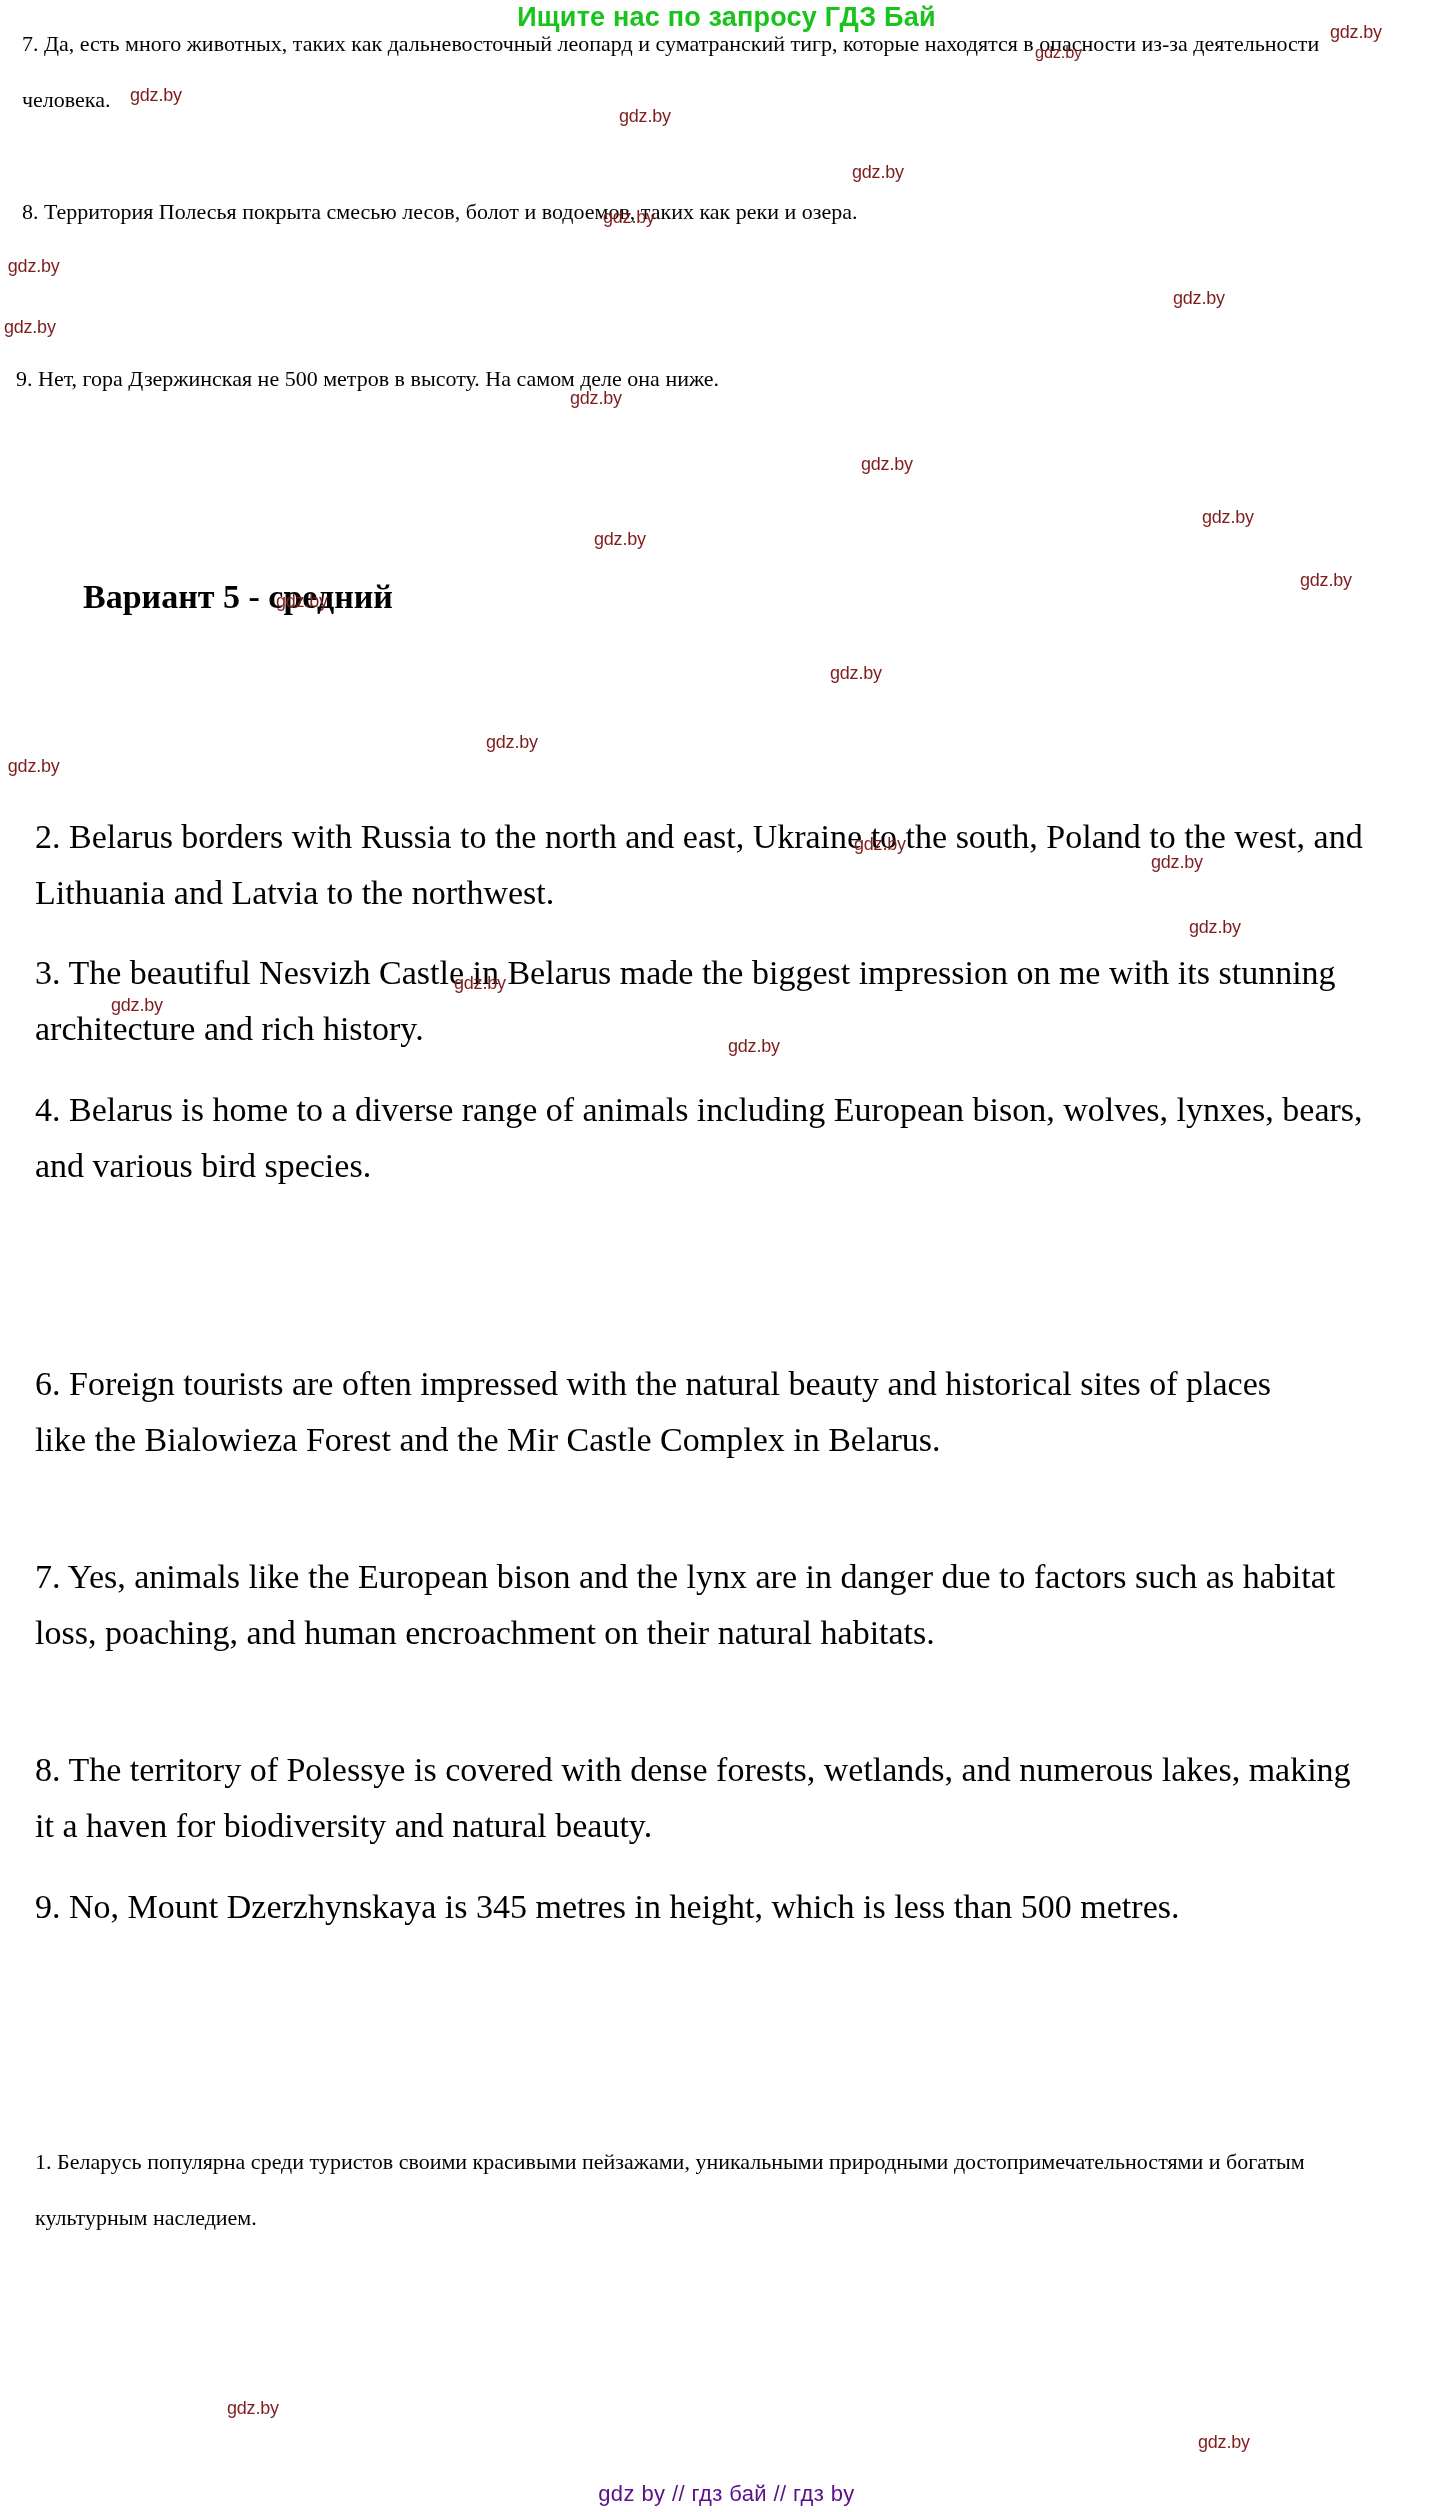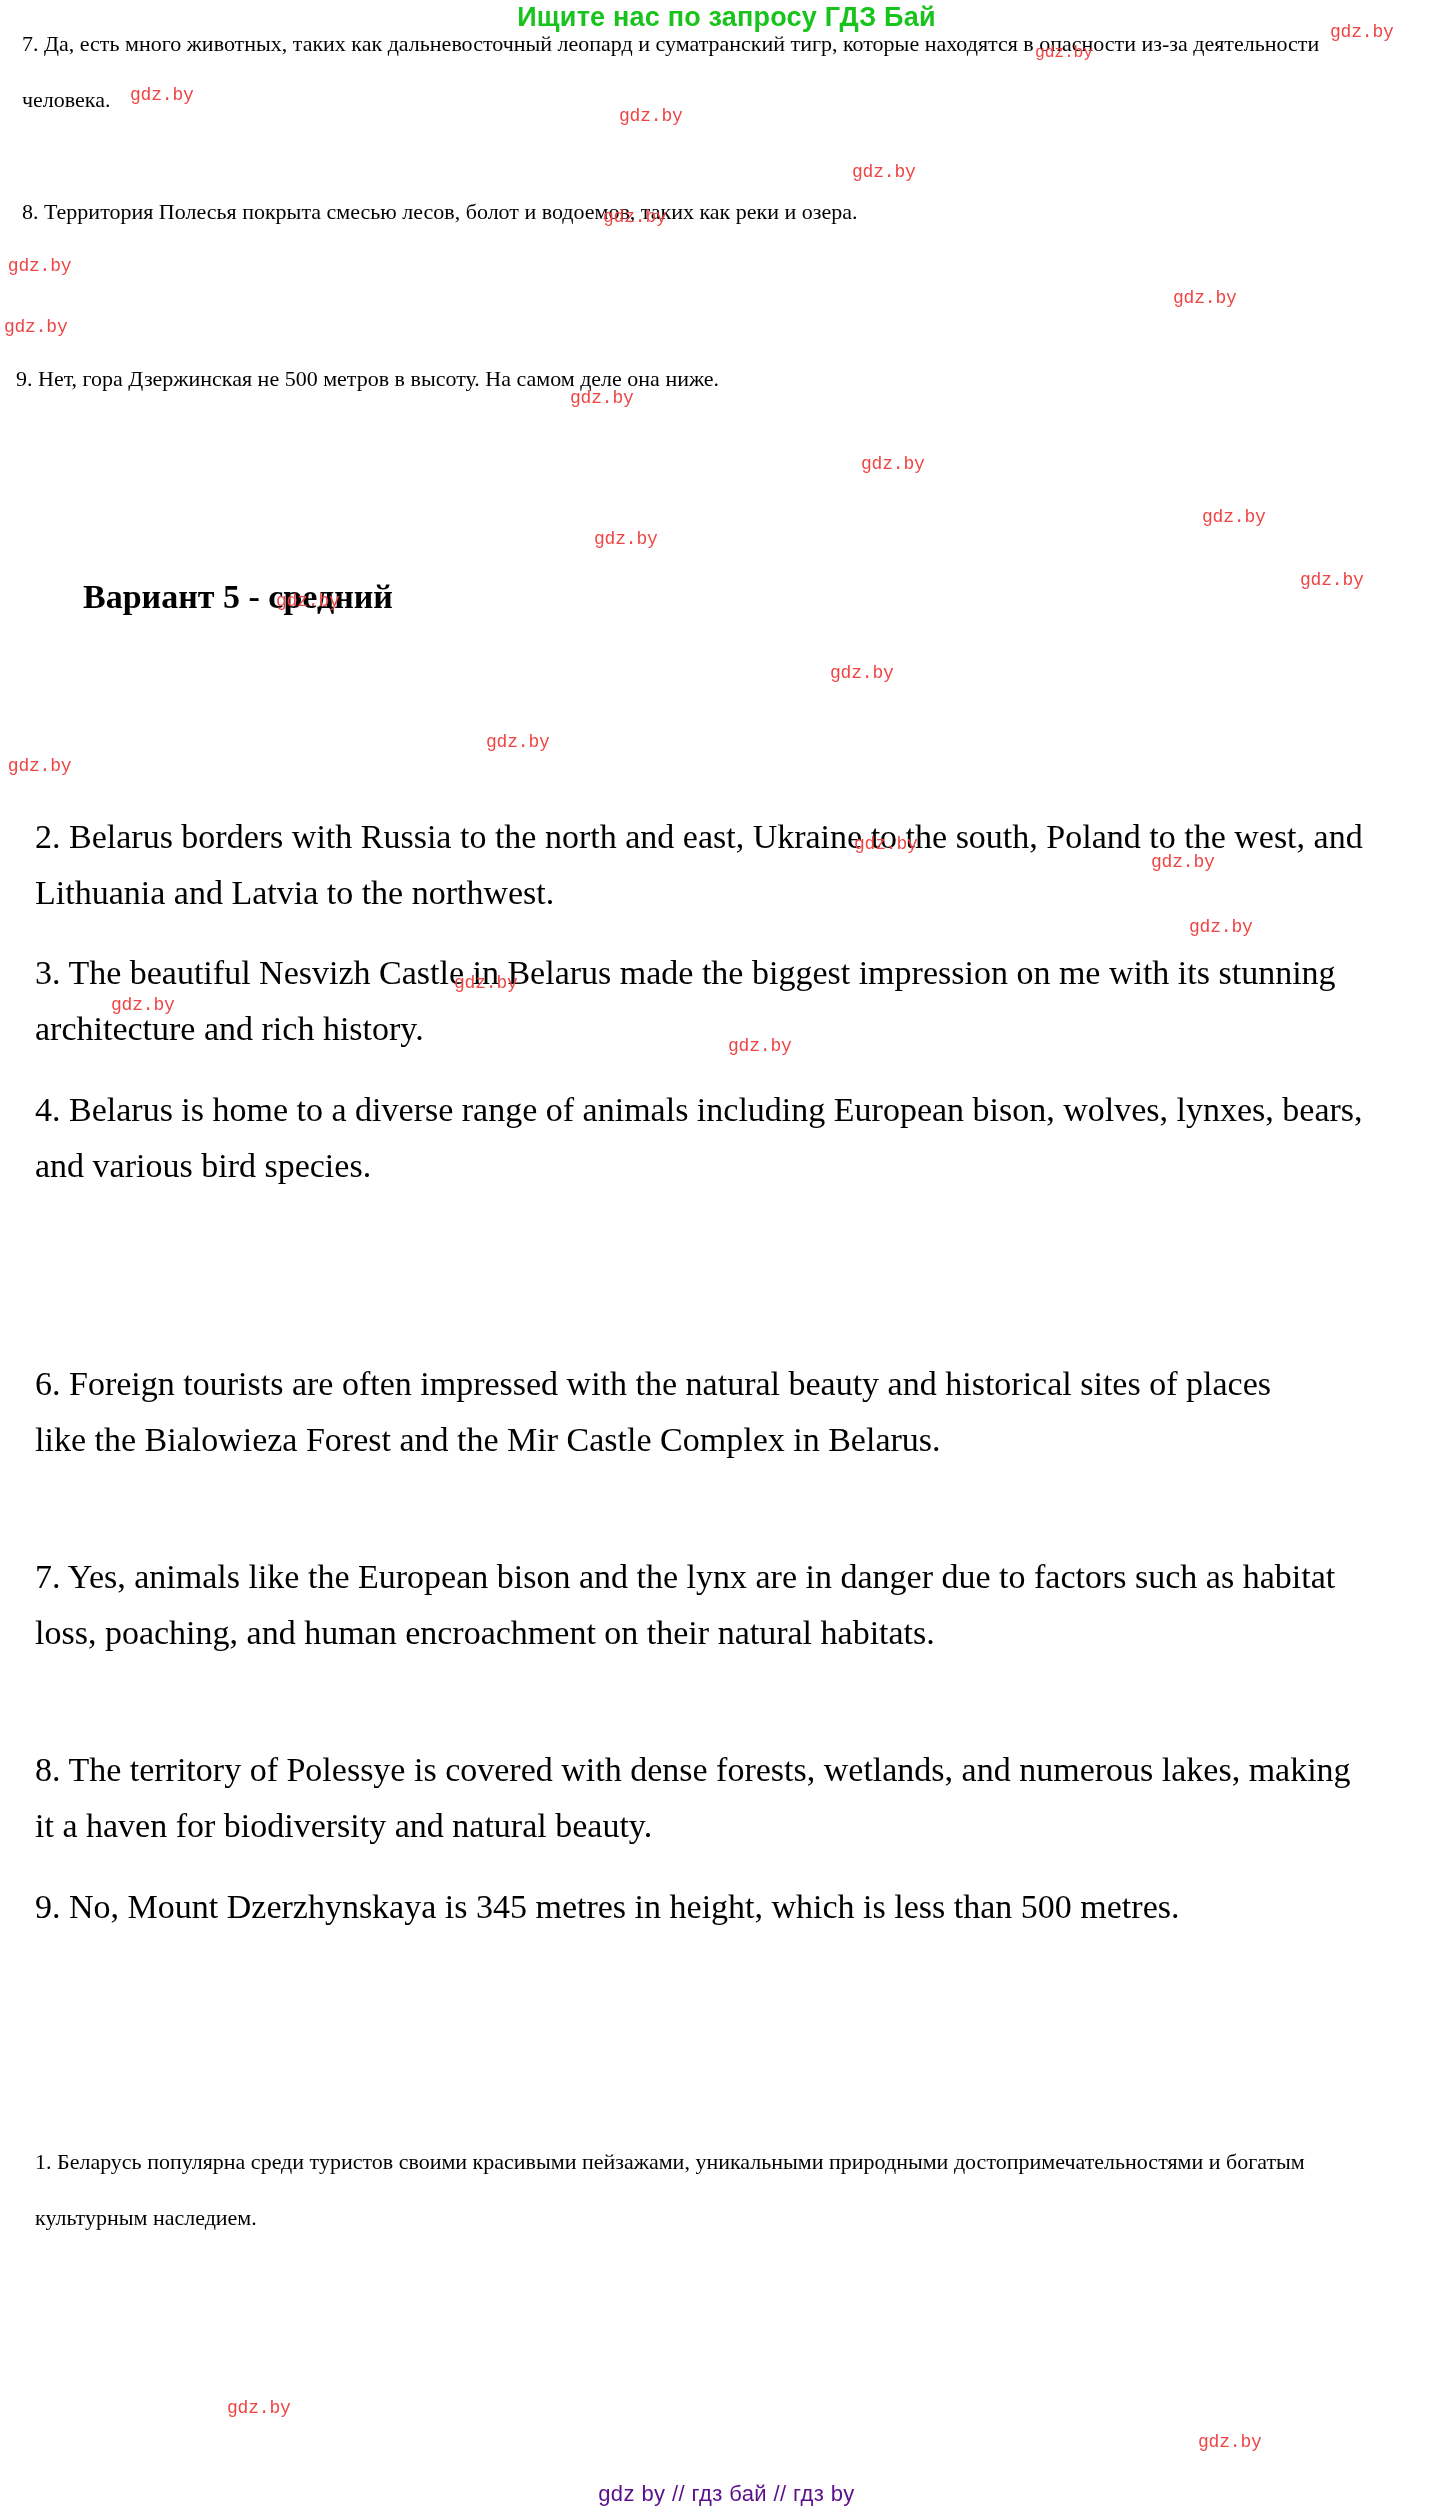--- a/index.html
+++ b/index.html
@@ -54,23 +54,23 @@
     font-family: "Liberation Serif", "DejaVu Serif", serif;
     font-size: 34px;
     font-weight: bold;
     line-height: 47px;
     color: #000000;
   }
 
   
   .wm {
     position: absolute;
-    font-family: Liberation Mono, monospace;
+    font-family: Liberation Sans, sans-serif;
     font-size: 18px;
-    color: #ef4444;
+    color: #7f1d1d;
     white-space: nowrap;
     letter-spacing: -0.2px;
   }
 
   
   .footer {
     position: absolute;
     left: 0;
     width: 1453px;
     text-align: center;

